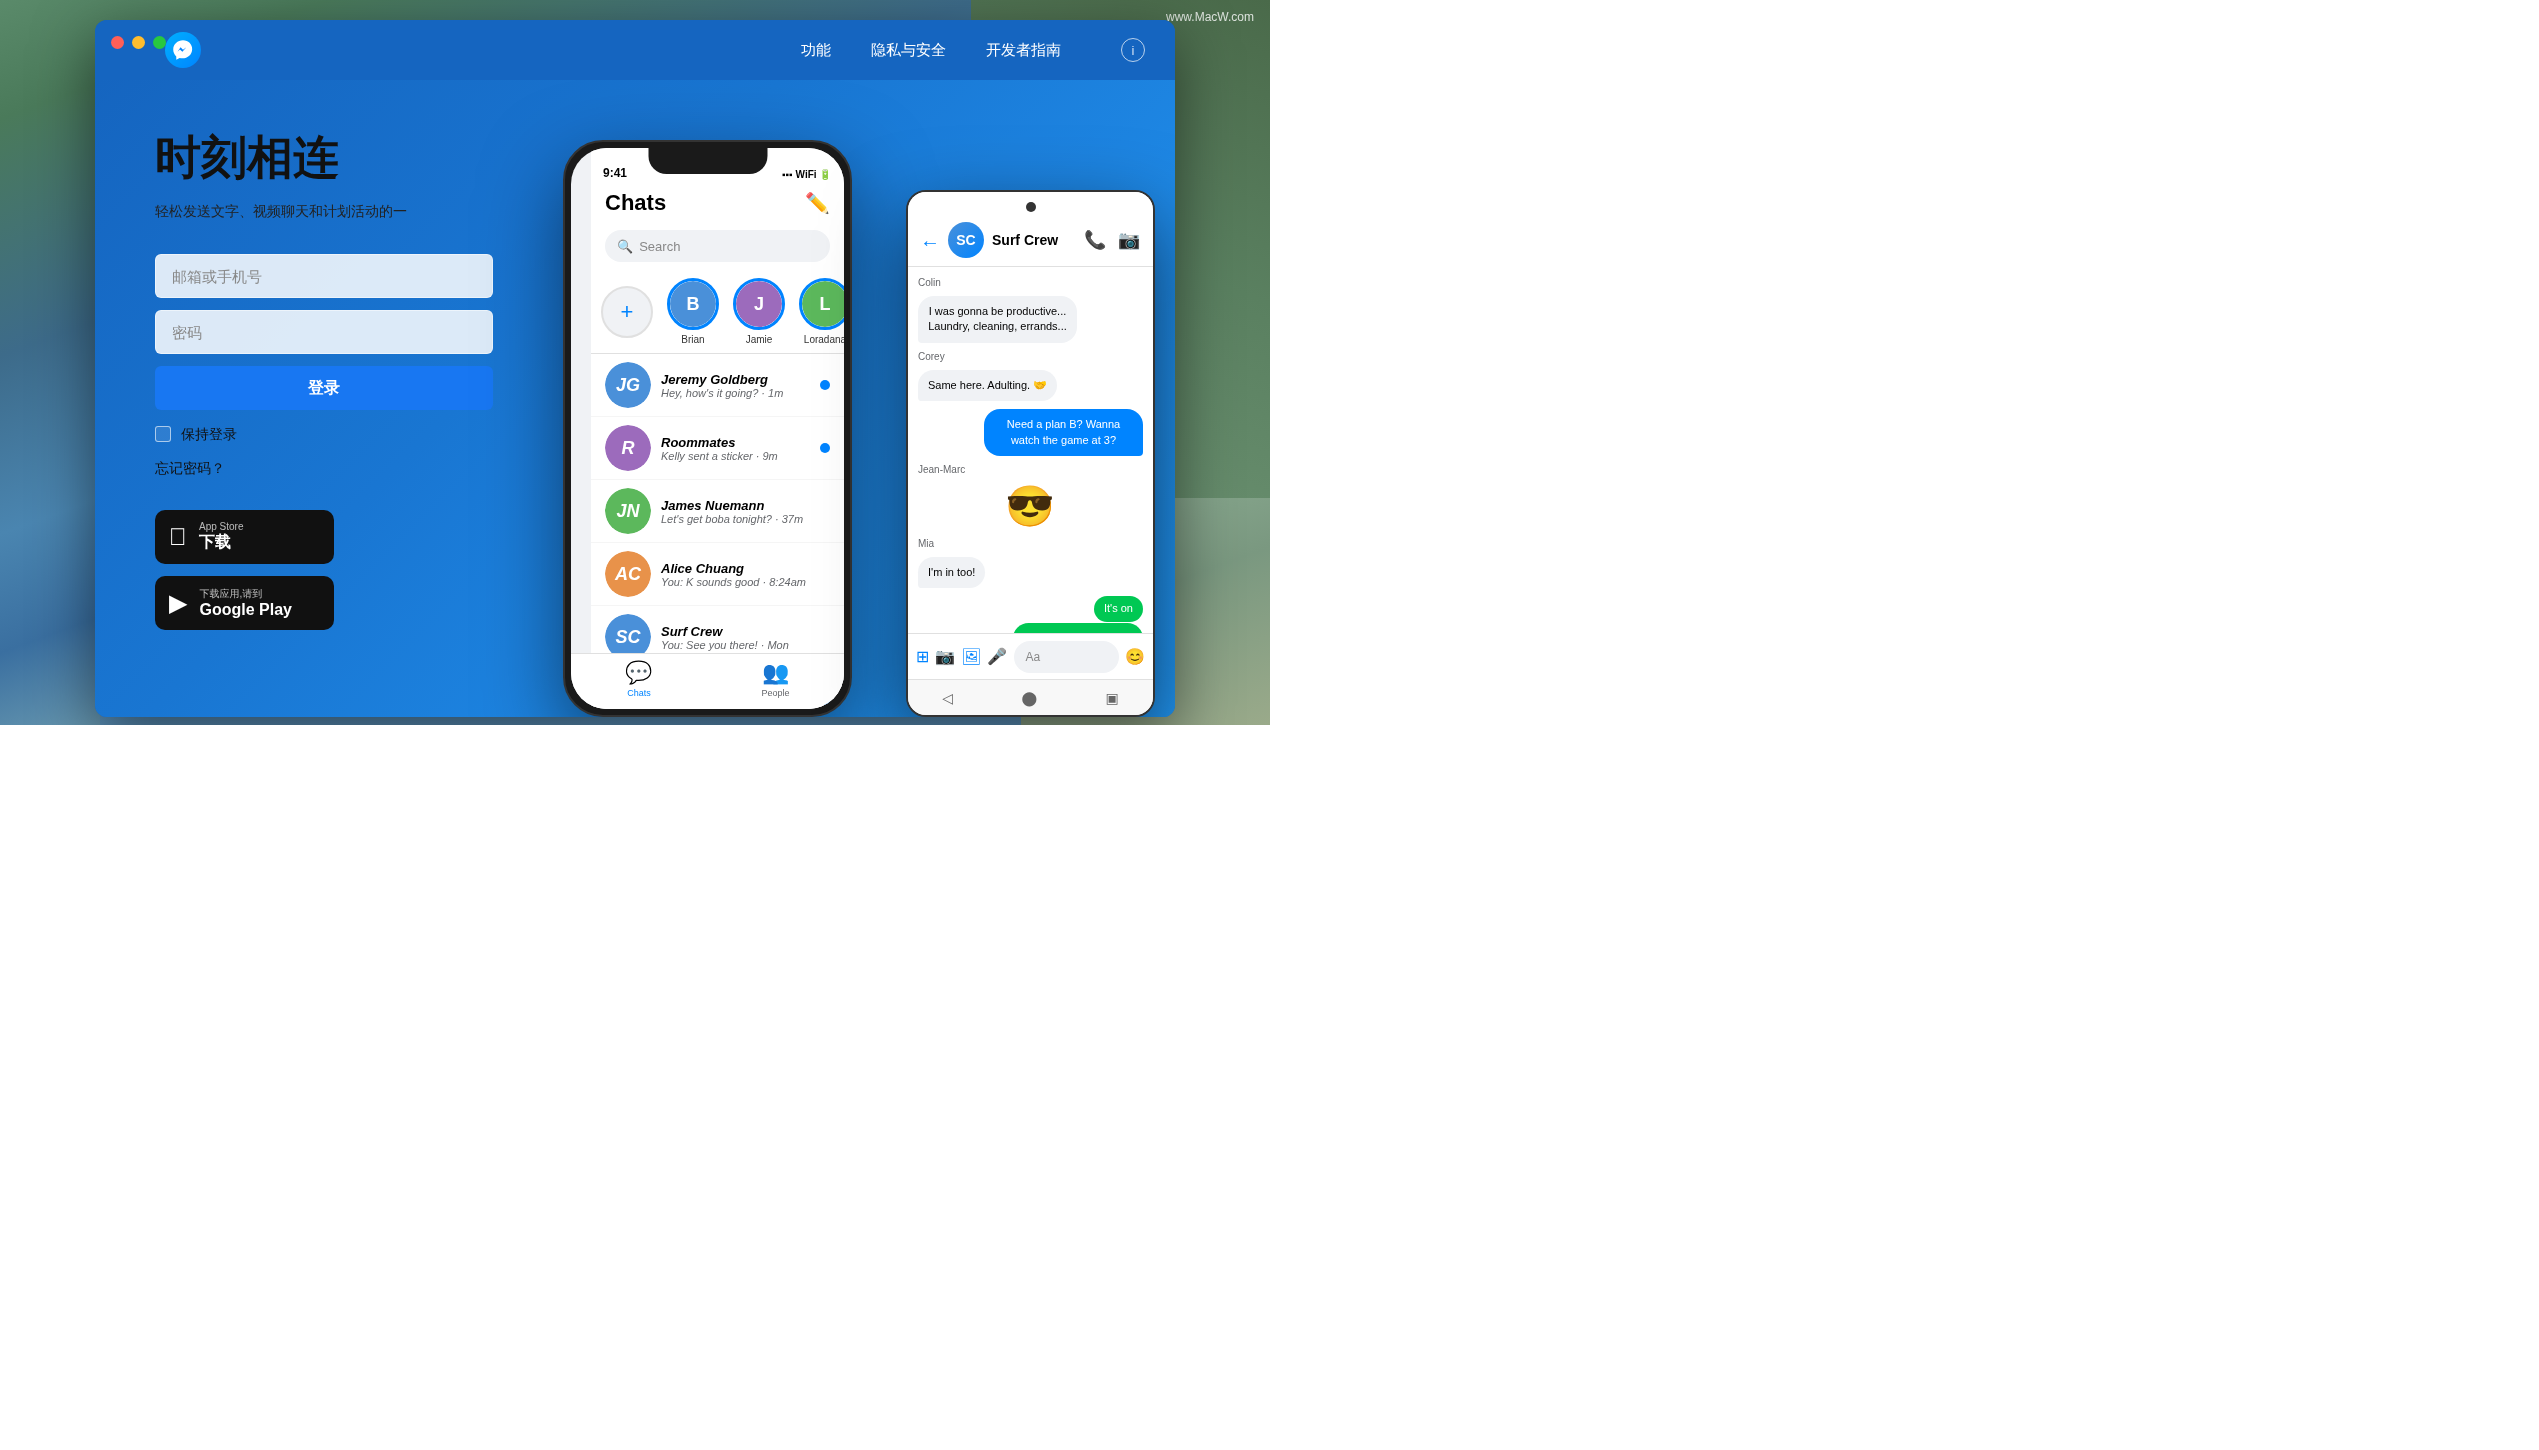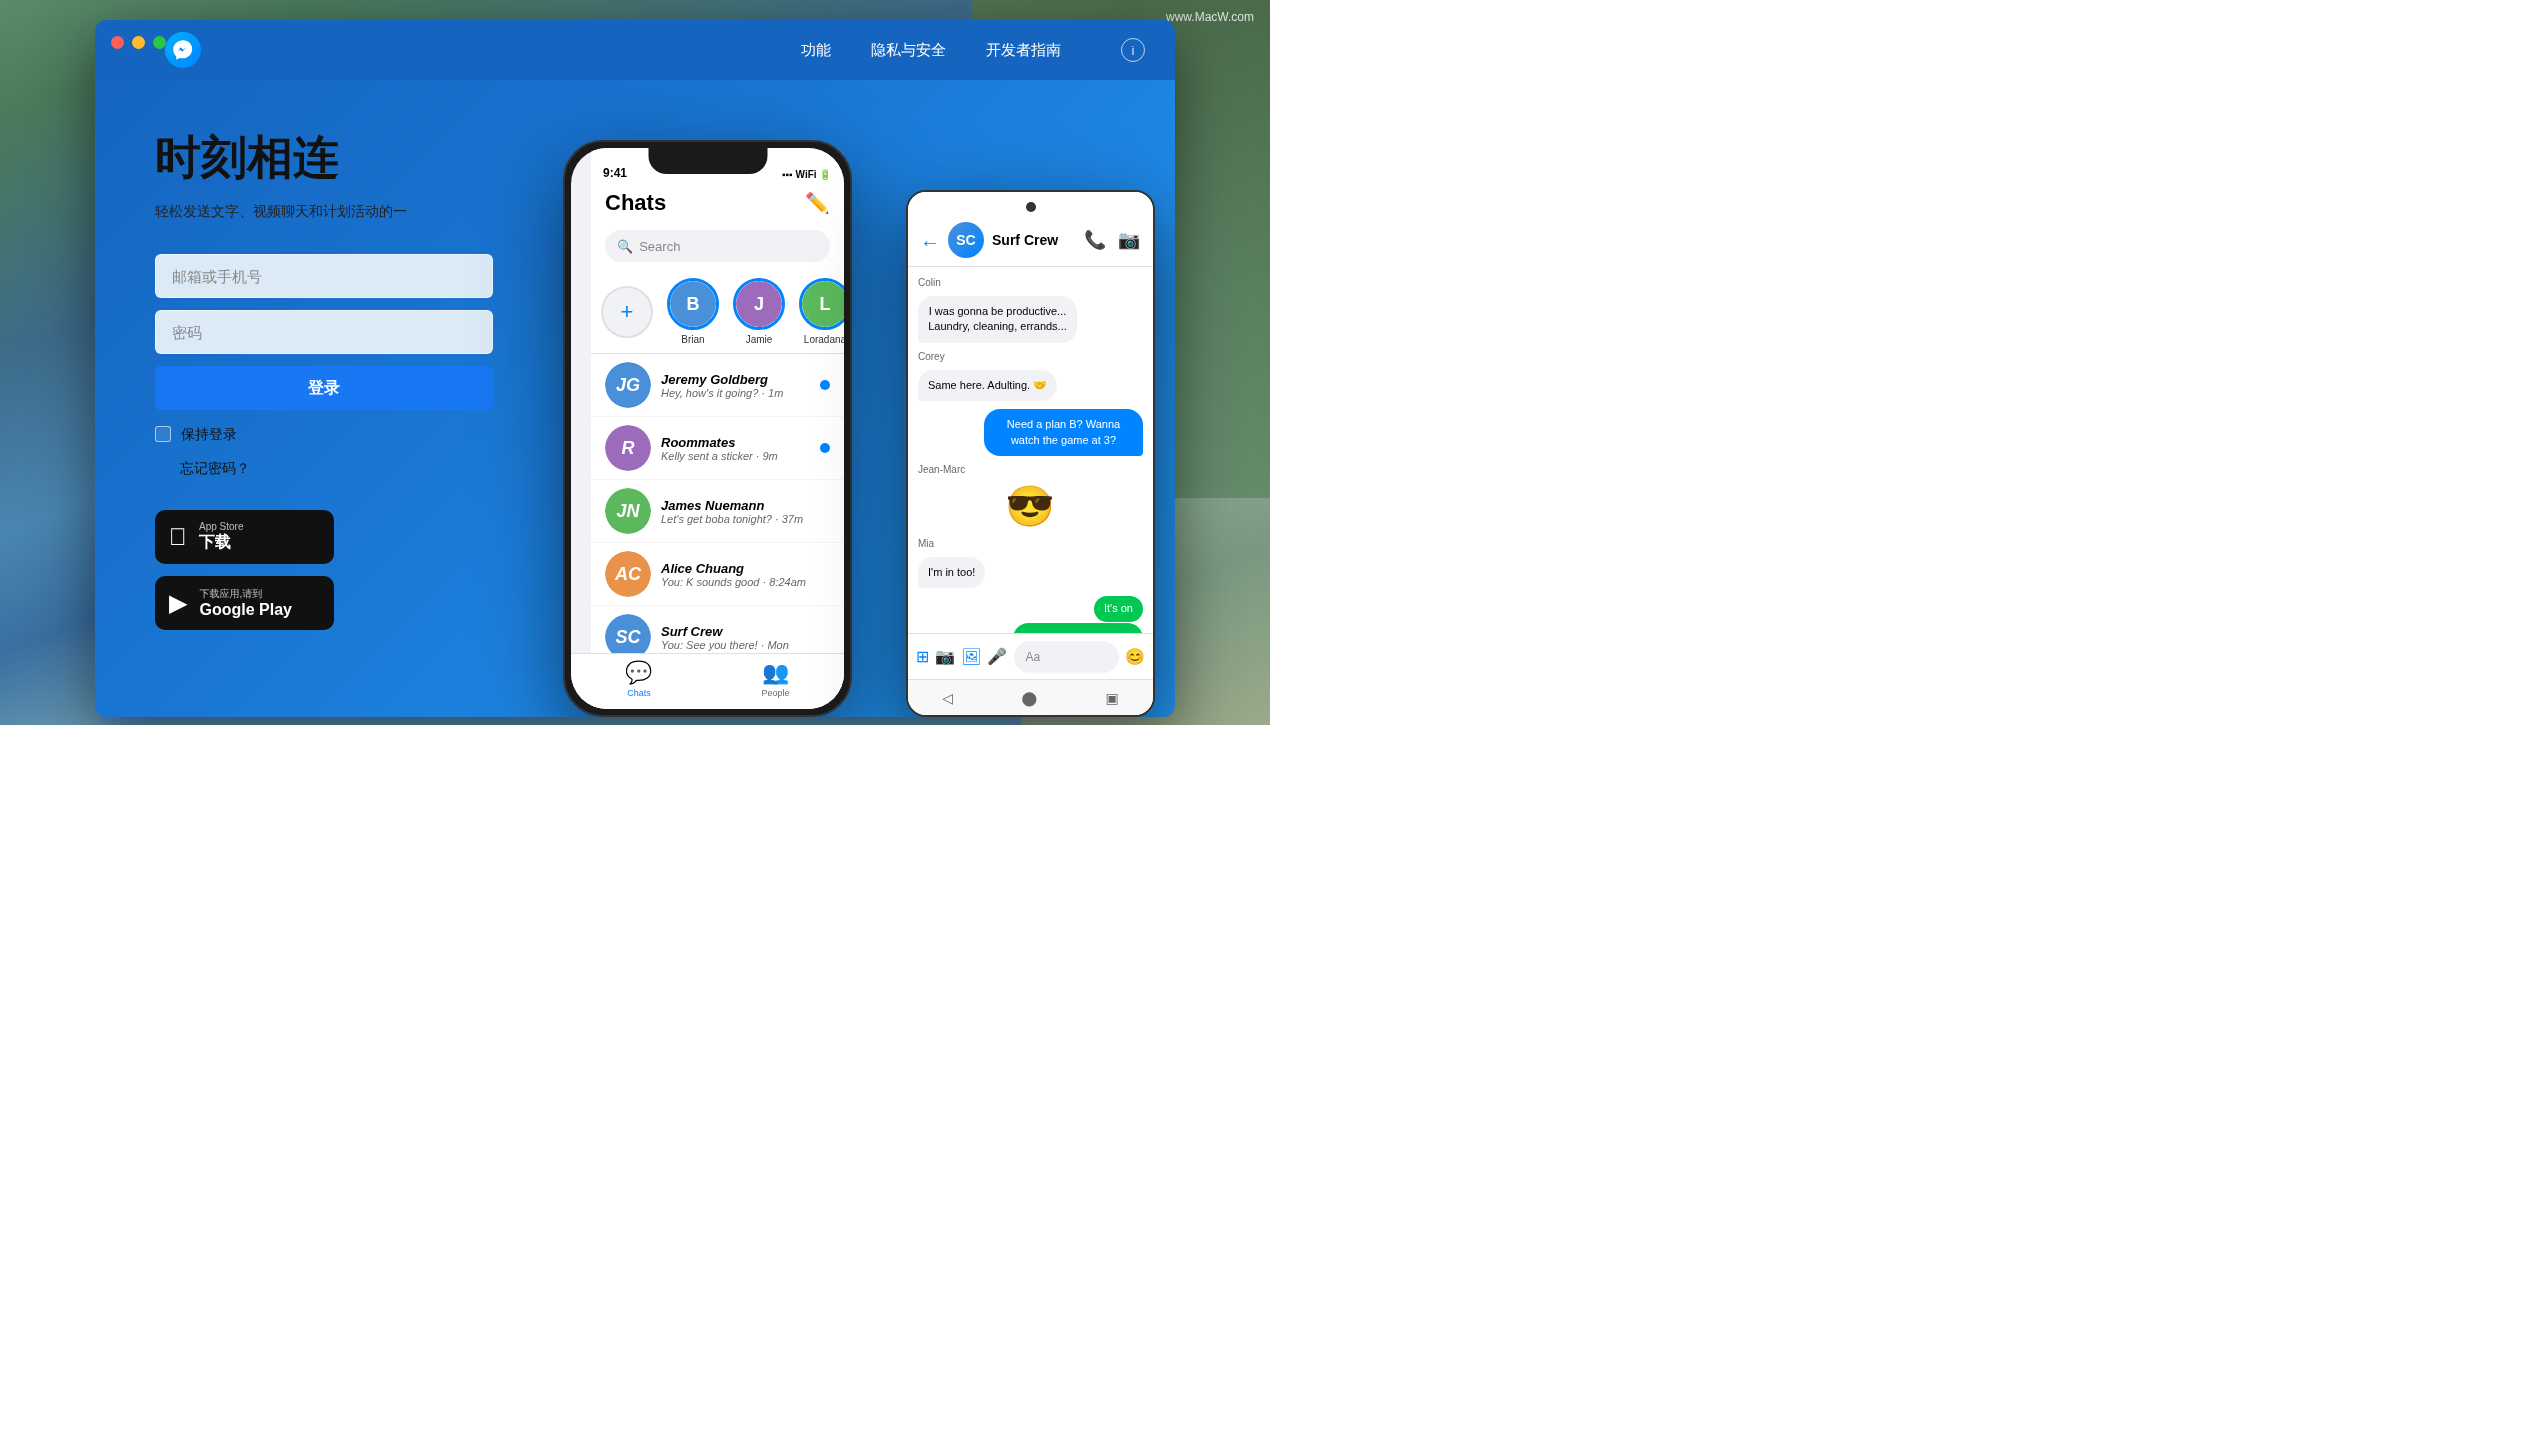--- a/index.html
+++ b/index.html
@@ -192,21 +192,20 @@
       color: #111;
       font-size: 14px;
     }
 
     .forgot-password {
       color: #111;
       font-size: 14px;
       cursor: pointer;
       margin-bottom: 32px;
       text-decoration: none;
-      margin-left: 25px;
     }
 
     .store-buttons {
       display: flex;
       flex-direction: column;
       gap: 12px;
     }
     .store-btn {
       width: 179px;
       height: 54px;

